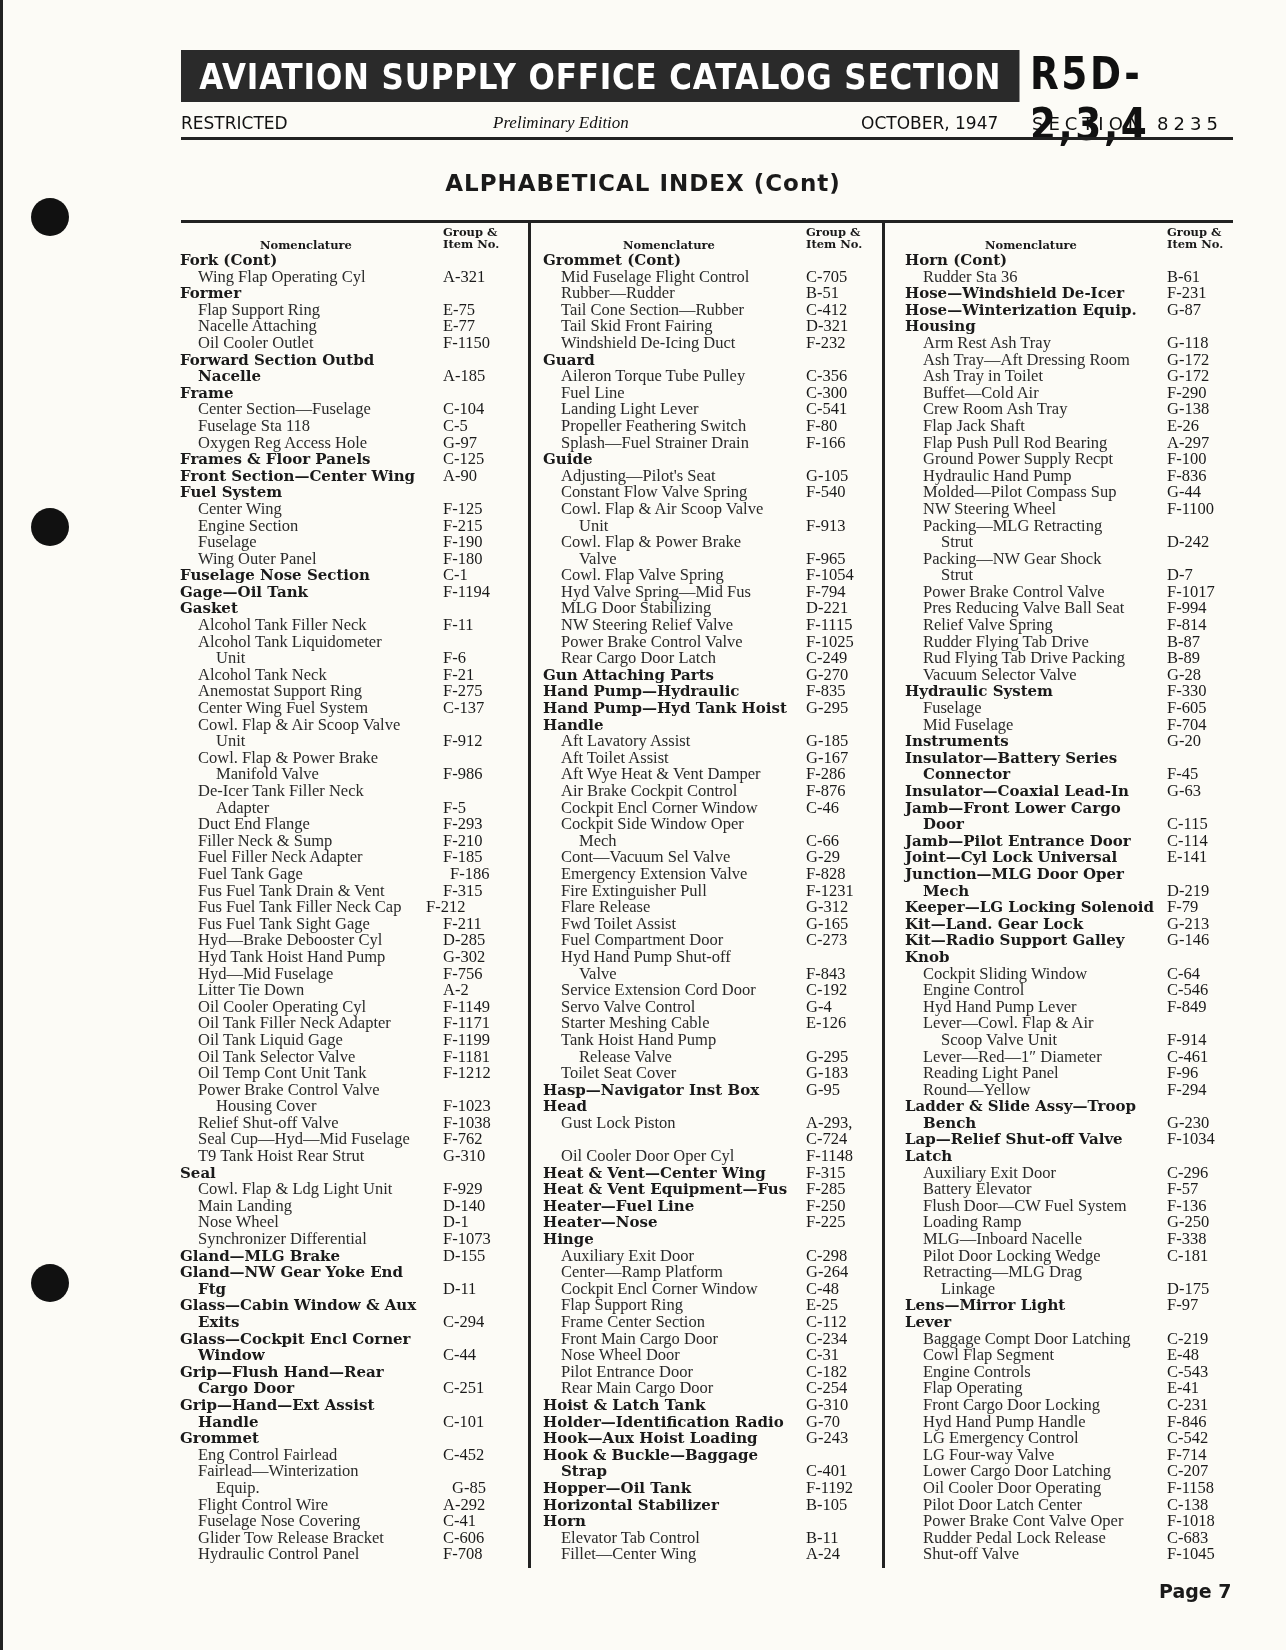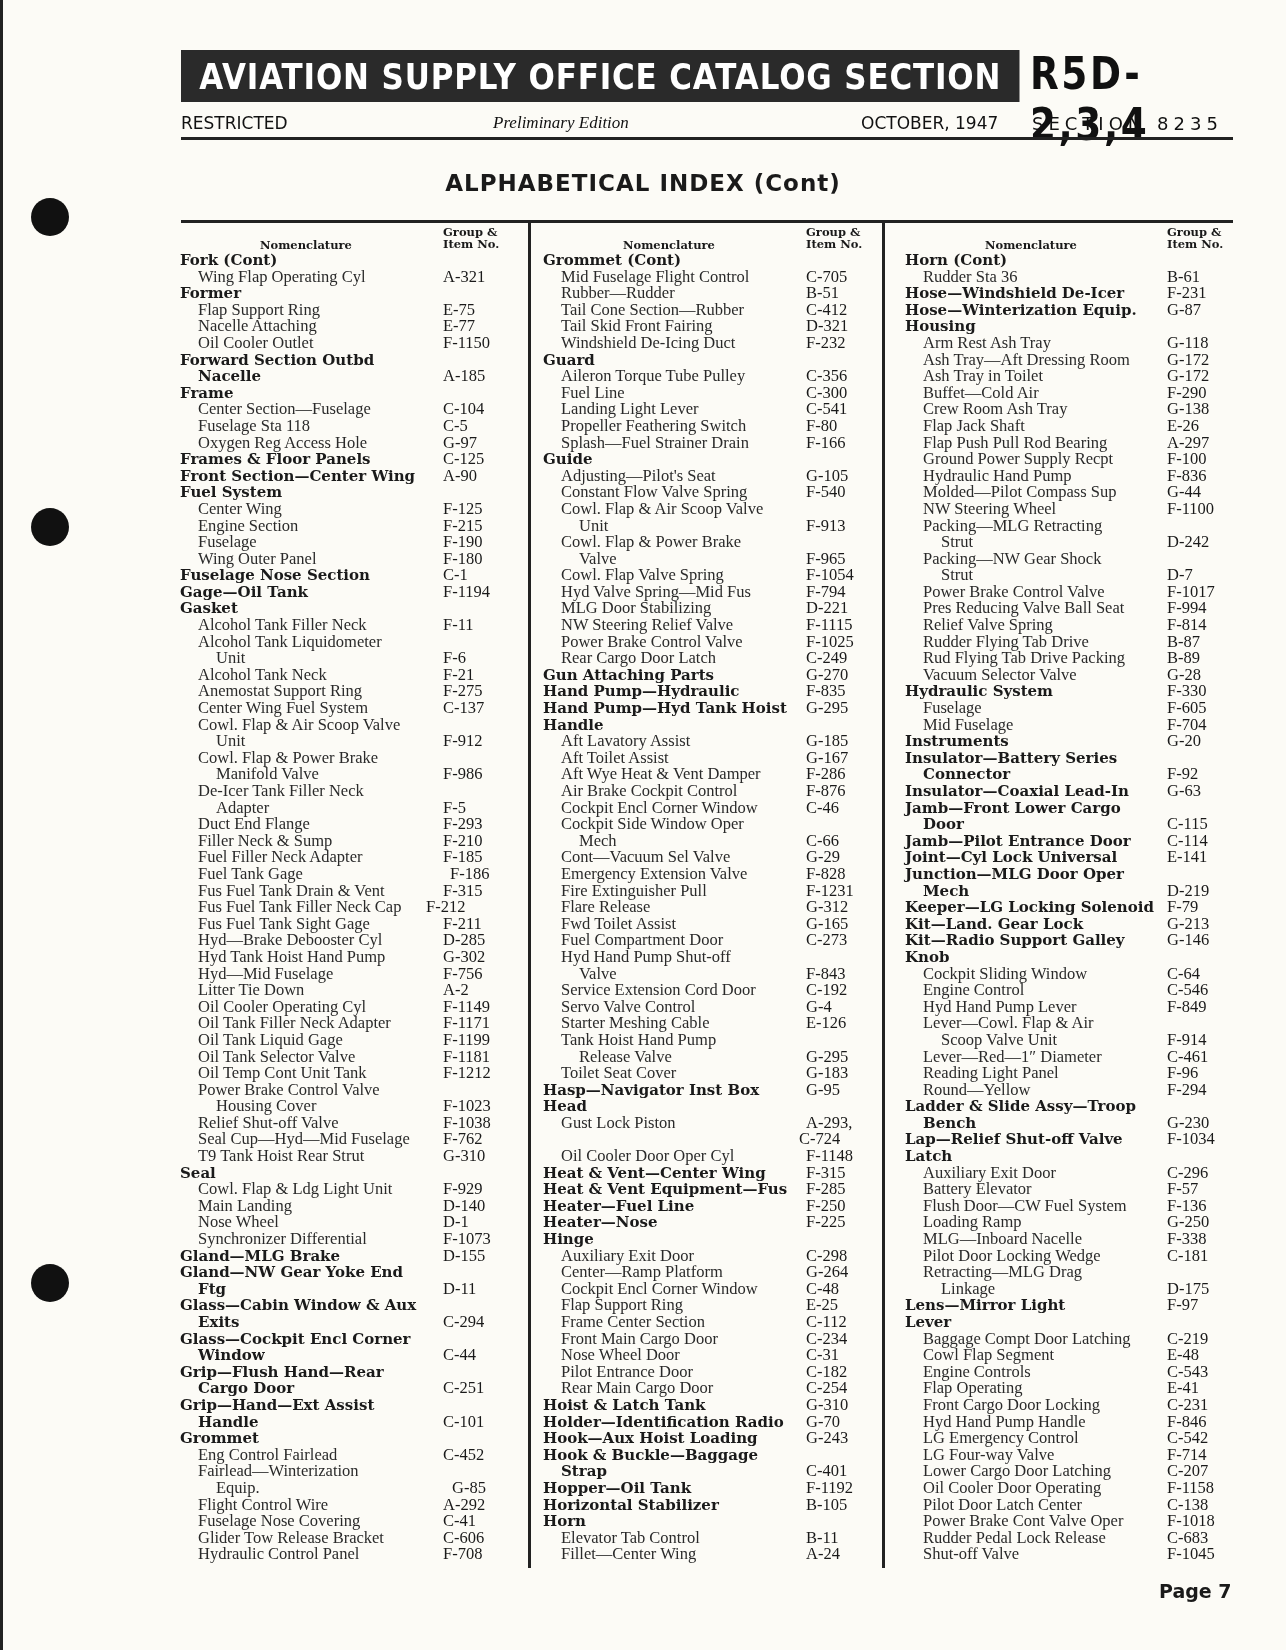--- a/index.html
+++ b/index.html
@@ -210,21 +210,21 @@
     <div class="row sc"><span class="txt">Valve</span><span class="val" style="left:263px">F-843</span></div>
     <div class="row s"><span class="txt">Service Extension Cord Door</span><span class="val" style="left:263px">C-192</span></div>
     <div class="row s"><span class="txt">Servo Valve Control</span><span class="val" style="left:263px">G-4</span></div>
     <div class="row s"><span class="txt">Starter Meshing Cable</span><span class="val" style="left:263px">E-126</span></div>
     <div class="row s"><span class="txt">Tank Hoist Hand Pump</span><span class="val" style="left:263px"></span></div>
     <div class="row sc"><span class="txt">Release Valve</span><span class="val" style="left:263px">G-295</span></div>
     <div class="row s"><span class="txt">Toilet Seat Cover</span><span class="val" style="left:263px">G-183</span></div>
     <div class="row h"><span class="txt">Hasp—Navigator Inst Box</span><span class="val" style="left:263px">G-95</span></div>
     <div class="row h"><span class="txt">Head</span><span class="val" style="left:263px"></span></div>
     <div class="row s"><span class="txt">Gust Lock Piston</span><span class="val" style="left:263px">A-293,</span></div>
-    <div class="row s"><span class="txt">&nbsp;</span><span class="val" style="left:256px">C-724</span></div>
+    <div class="row s"><span class="txt">&nbsp;</span><span class="val" style="left:263px">C-724</span></div>
     <div class="row s"><span class="txt">Oil Cooler Door Oper Cyl</span><span class="val" style="left:263px">F-1148</span></div>
     <div class="row h"><span class="txt">Heat &amp; Vent—Center Wing</span><span class="val" style="left:263px">F-315</span></div>
     <div class="row h"><span class="txt">Heat &amp; Vent Equipment—Fus</span><span class="val" style="left:263px">F-285</span></div>
     <div class="row h"><span class="txt">Heater—Fuel Line</span><span class="val" style="left:263px">F-250</span></div>
     <div class="row h"><span class="txt">Heater—Nose</span><span class="val" style="left:263px">F-225</span></div>
     <div class="row h"><span class="txt">Hinge</span><span class="val" style="left:263px"></span></div>
     <div class="row s"><span class="txt">Auxiliary Exit Door</span><span class="val" style="left:263px">C-298</span></div>
     <div class="row s"><span class="txt">Center—Ramp Platform</span><span class="val" style="left:263px">G-264</span></div>
     <div class="row s"><span class="txt">Cockpit Encl Corner Window</span><span class="val" style="left:263px">C-48</span></div>
     <div class="row s"><span class="txt">Flap Support Ring</span><span class="val" style="left:263px">E-25</span></div>
@@ -273,21 +273,21 @@
     <div class="row s"><span class="txt">Pres Reducing Valve Ball Seat</span><span class="val" style="left:262px">F-994</span></div>
     <div class="row s"><span class="txt">Relief Valve Spring</span><span class="val" style="left:262px">F-814</span></div>
     <div class="row s"><span class="txt">Rudder Flying Tab Drive</span><span class="val" style="left:262px">B-87</span></div>
     <div class="row s"><span class="txt">Rud Flying Tab Drive Packing</span><span class="val" style="left:262px">B-89</span></div>
     <div class="row s"><span class="txt">Vacuum Selector Valve</span><span class="val" style="left:262px">G-28</span></div>
     <div class="row h"><span class="txt">Hydraulic System</span><span class="val" style="left:262px">F-330</span></div>
     <div class="row s"><span class="txt">Fuselage</span><span class="val" style="left:262px">F-605</span></div>
     <div class="row s"><span class="txt">Mid Fuselage</span><span class="val" style="left:262px">F-704</span></div>
     <div class="row h"><span class="txt">Instruments</span><span class="val" style="left:262px">G-20</span></div>
     <div class="row h"><span class="txt">Insulator—Battery Series</span><span class="val" style="left:262px"></span></div>
-    <div class="row hc"><span class="txt">Connector</span><span class="val" style="left:262px">F-92</span></div>
+    <div class="row hc"><span class="txt">Connector</span><span class="val" style="left:262px">F-45</span></div>
     <div class="row h"><span class="txt">Insulator—Coaxial Lead-In</span><span class="val" style="left:262px">G-63</span></div>
     <div class="row h"><span class="txt">Jamb—Front Lower Cargo</span><span class="val" style="left:262px"></span></div>
     <div class="row hc"><span class="txt">Door</span><span class="val" style="left:262px">C-115</span></div>
     <div class="row h"><span class="txt">Jamb—Pilot Entrance Door</span><span class="val" style="left:262px">C-114</span></div>
     <div class="row h"><span class="txt">Joint—Cyl Lock Universal</span><span class="val" style="left:262px">E-141</span></div>
     <div class="row h"><span class="txt">Junction—MLG Door Oper</span><span class="val" style="left:262px"></span></div>
     <div class="row hc"><span class="txt">Mech</span><span class="val" style="left:262px">D-219</span></div>
     <div class="row h"><span class="txt">Keeper—LG Locking Solenoid</span><span class="val" style="left:262px">F-79</span></div>
     <div class="row h"><span class="txt">Kit—Land. Gear Lock</span><span class="val" style="left:262px">G-213</span></div>
     <div class="row h"><span class="txt">Kit—Radio Support Galley</span><span class="val" style="left:262px">G-146</span></div>

